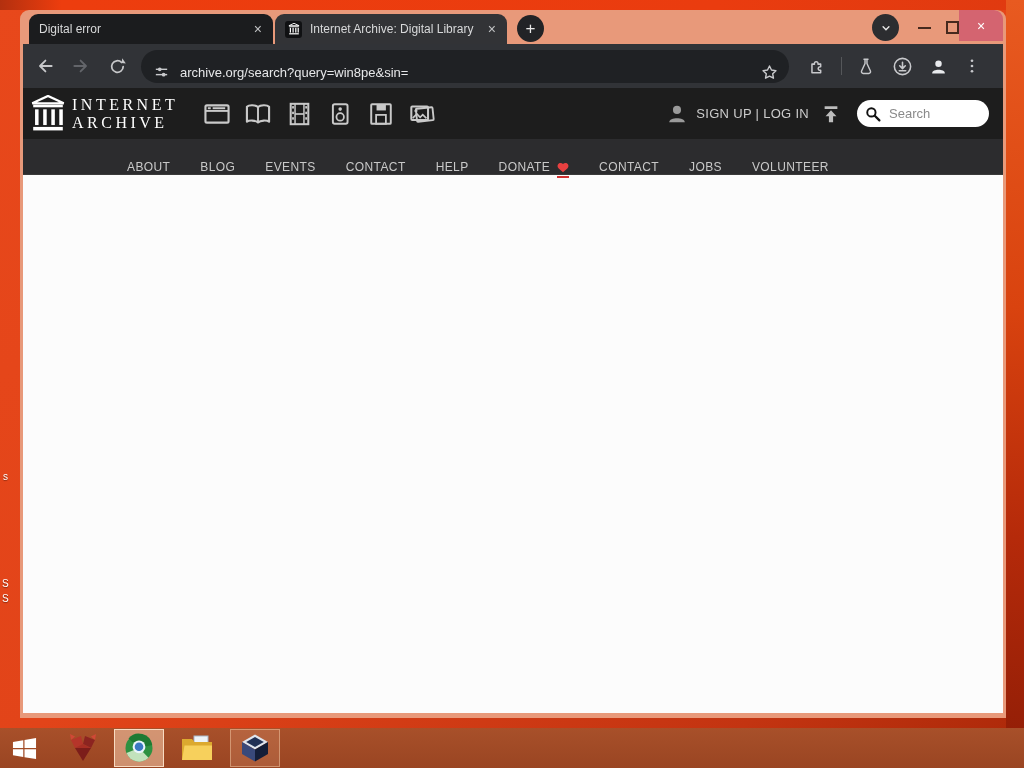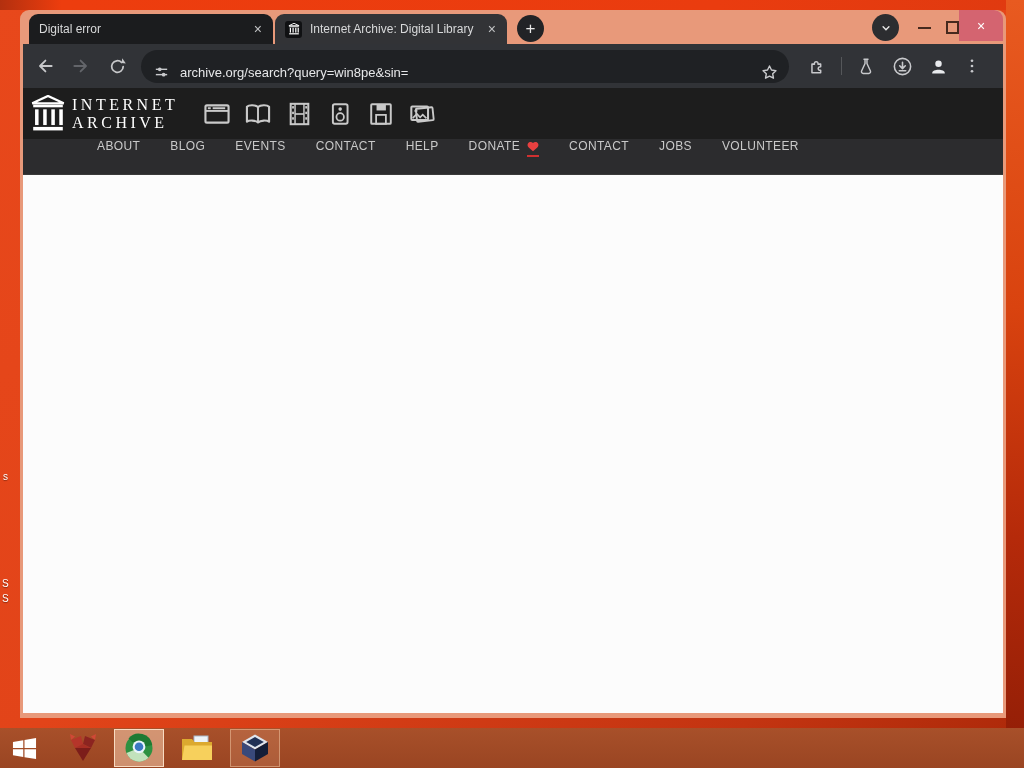--- a/index.html
+++ b/index.html
@@ -57,22 +57,22 @@
   .media-icon{width:26px;height:25px;display:flex;align-items:center;justify-content:center;}
   .ia-right{margin-left:auto;display:flex;align-items:center;}
   .ia-auth{color:#cccccc;font-size:13px;margin:0 12px 0 8px;letter-spacing:.3px;white-space:nowrap;}
   .search-pill{background:#fff;border-radius:14px;height:27px;width:132px;display:flex;
     align-items:center;padding:0 8px 0 8px;box-sizing:border-box;margin:0 14px 0 16px;}
   .search-pill input{border:none;outline:none;background:transparent;font-size:13px;width:90px;
     margin-left:6px;color:#333;font-family:"Liberation Sans",sans-serif;}
   .search-pill input::placeholder{color:#8a8a8a;}
 
   
-  .ia-nav{height:35px;background:#2c2c2e;display:flex;align-items:flex-start;gap:30px;
-    padding-left:74px;font-size:12px;color:#c9c9c9;letter-spacing:.4px;}
+  .ia-nav{height:35px;background:#2c2c2e;display:flex;align-items:flex-end;gap:30px;
+    padding-left:104px;font-size:12px;color:#c9c9c9;letter-spacing:.4px;}
   .ia-nav-item{white-space:nowrap;cursor:pointer;display:flex;align-items:center;}
   .donate-heart{margin-left:7px;position:relative;display:inline-flex;}
   .donate-heart::after{content:"";position:absolute;left:0;bottom:-5px;width:12px;height:2px;background:#d03030;}
 
   
   .content{height:538px;background:#fcfcfc;border-top:1px solid #3a3a3a;}
 
   
   .taskbar{position:absolute;left:0;top:728px;width:1024px;height:40px;
     background:linear-gradient(#a8502a,#9a4522);display:flex;align-items:center;}
@@ -252,20 +252,38 @@
       </span>
       <span class="media-icon">
         <svg width="27" height="24" viewBox="0 0 28 24">
           <rect x="8" y="5.5" width="18" height="14" rx="1" fill="none" stroke="#c9c9c9" stroke-width="2" transform="rotate(-6 17 12.5)"></rect>
           <rect x="2.5" y="4" width="18" height="14.5" rx="1" fill="none" stroke="#c9c9c9" stroke-width="2.2"></rect>
           <circle cx="7.5" cy="8.5" r="1.7" fill="#c9c9c9"></circle>
           <path d="M4,16.5l4.5,-4.5 3.5,3.5 2.8,-2.8 4,4" fill="none" stroke="#c9c9c9" stroke-width="1.8"></path>
         </svg>
       </span>
     </div>
+    <div class="ia-right">
+      <svg width="22" height="22" viewBox="0 0 24 24">
+        <circle cx="12" cy="7.5" r="4.4" fill="#9a9a9a"></circle>
+        <path d="M3.5,21c0,-6 17,-6 17,0Z" fill="#9a9a9a"></path>
+      </svg>
+      <span class="ia-auth">SIGN UP | LOG IN</span>
+      <svg width="20" height="20" viewBox="0 0 22 22">
+        <rect x="4" y="2.5" width="14" height="3" fill="#bdbdbd"></rect>
+        <polygon points="11,7 17,13.5 13.3,13.5 13.3,20 8.7,20 8.7,13.5 5,13.5" fill="#bdbdbd"></polygon>
+      </svg>
+      <div class="search-pill">
+        <svg width="16" height="16" viewBox="0 0 20 20">
+          <circle cx="8" cy="8" r="5.2" fill="none" stroke="#111" stroke-width="2.4"></circle>
+          <line x1="12.2" y1="12.2" x2="18" y2="18" stroke="#111" stroke-width="2.8" stroke-linecap="round"></line>
+        </svg>
+        <input type="text" placeholder="Search" style="">
+      </div>
+    </div>
   </div>
 
   <div class="ia-nav">
     <span class="ia-nav-item">ABOUT</span>
     <span class="ia-nav-item">BLOG</span>
     <span class="ia-nav-item">EVENTS</span>
     <span class="ia-nav-item">CONTACT</span>
     <span class="ia-nav-item">HELP</span>
     <span class="ia-nav-item">
       <span>DONATE</span>

